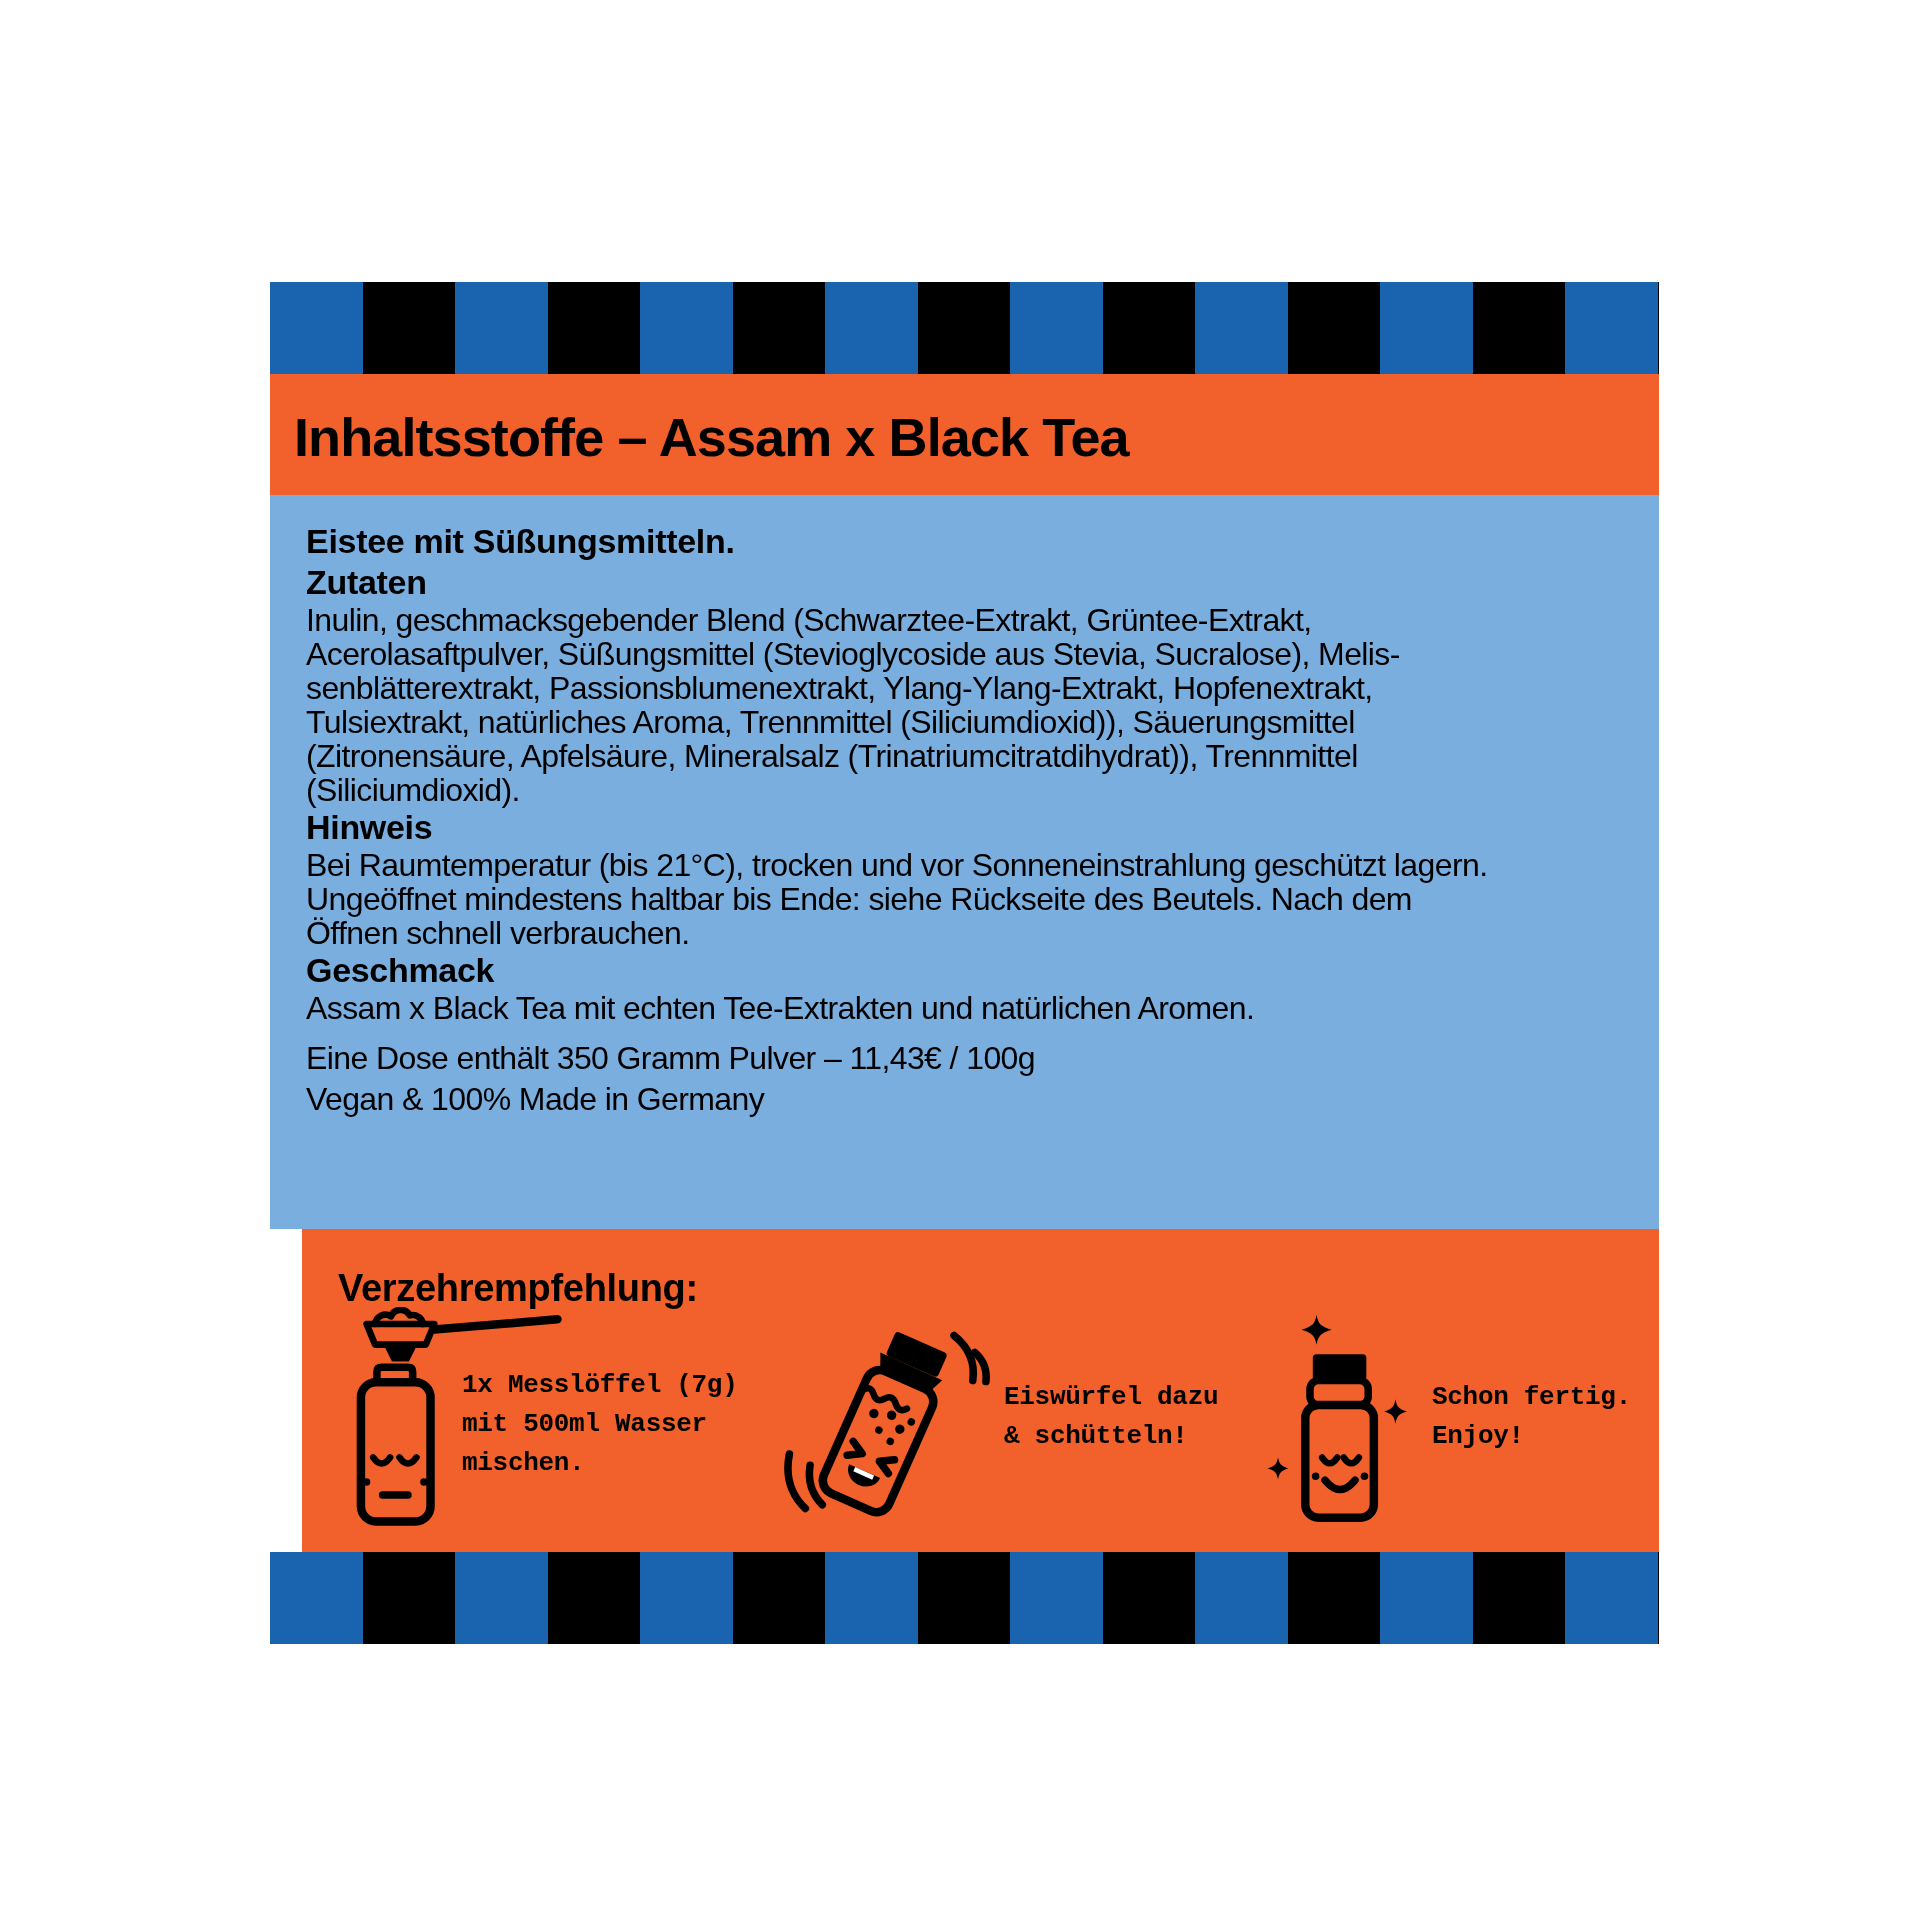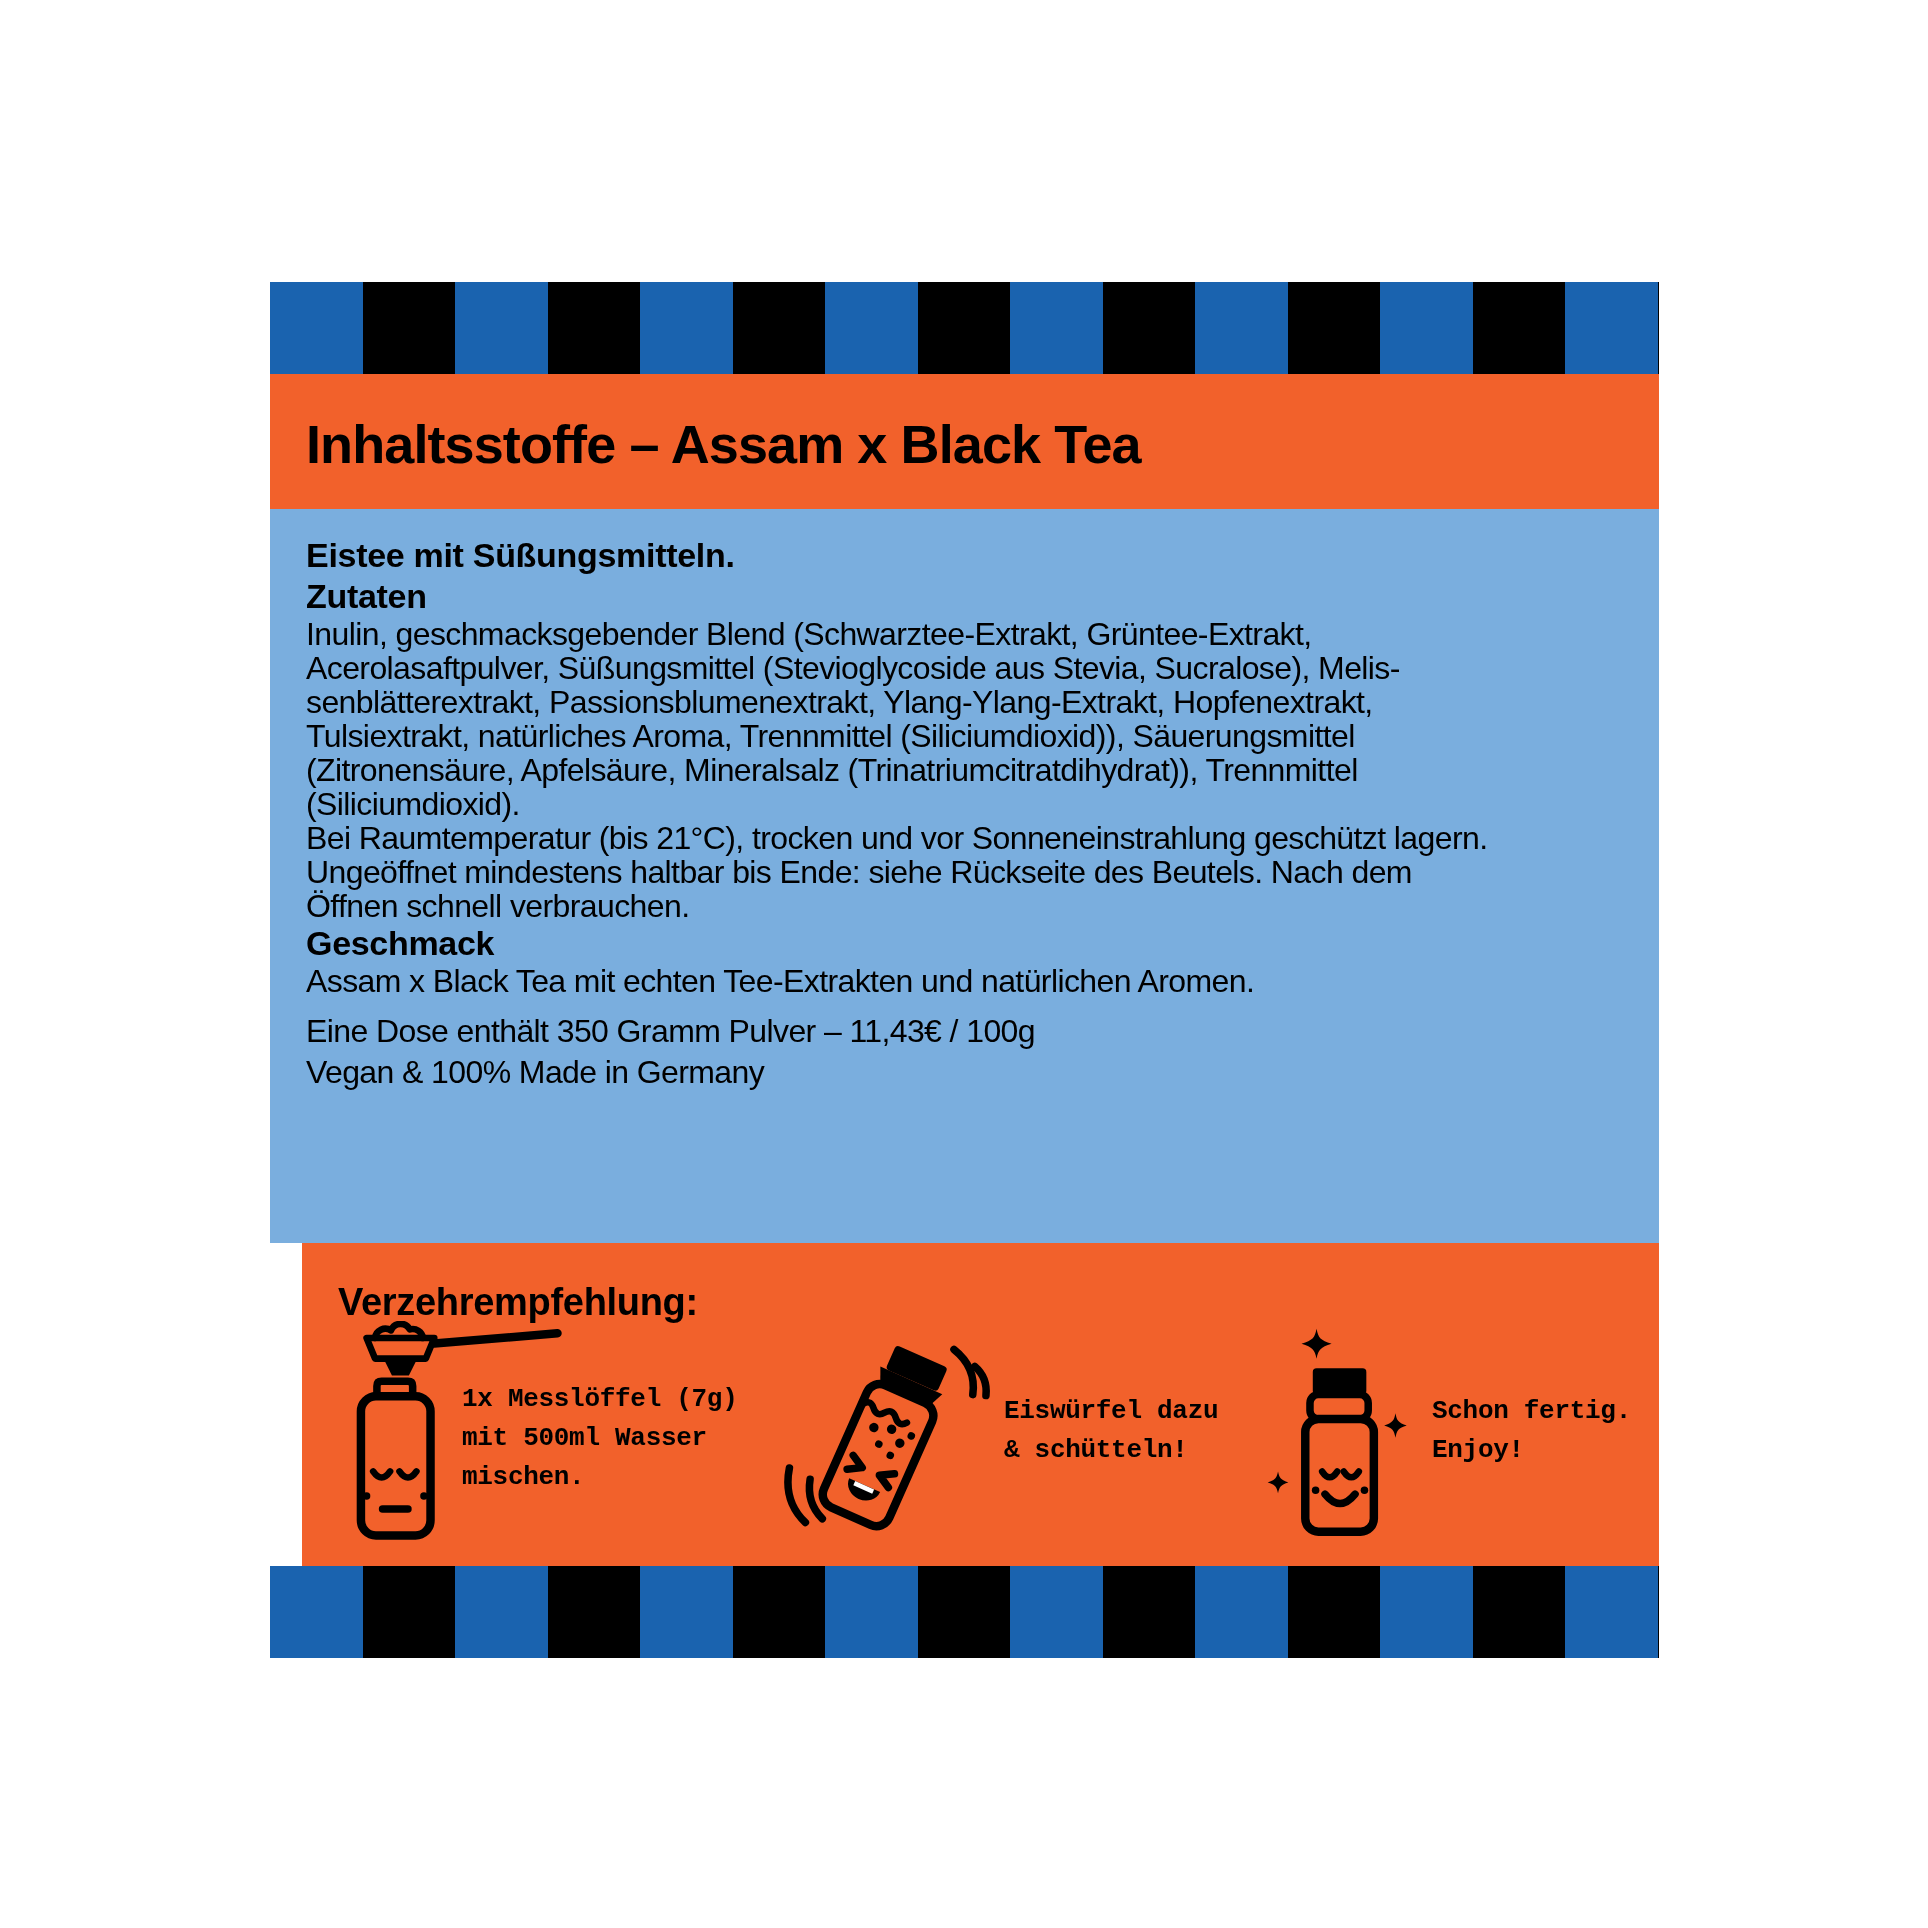--- a/index.html
+++ b/index.html
@@ -18,22 +18,22 @@
   .label{
     position:absolute;left:270px;top:282px;width:1389px;height:1363px;
   }
   .stripes{
     height:92px;width:100%;
     background:repeating-linear-gradient(90deg,
       var(--stripe-blue) 0 93px,
       var(--ink) 93px 185px);
   }
   .header{
-    height:135px;background:var(--orange);
-    display:flex;align-items:center;padding:0 36px;
+    height:121px;background:var(--orange);
+    display:flex;align-items:center;padding:0 24px;
   }
   .header .title{
     font-size:54px;font-weight:bold;letter-spacing:-0.9px;line-height:1;
     padding-top:5.6px;
   }
   .info{
     height:734px;background:var(--light-blue);
     padding:26px 52px 0 36px;overflow:hidden;
   }
   .info .head{
@@ -74,20 +74,21 @@
 
   <div class="info">
     <div class="head">Eistee mit Süßungsmitteln.</div>
     <div class="head">Zutaten</div>
     <div class="body">Inulin, geschmacksgebender Blend (Schwarztee-Extrakt, Grüntee-Extrakt,
 Acerolasaftpulver, Süßungsmittel (Stevioglycoside aus Stevia, Sucralose), Melis-
 senblätterextrakt, Passionsblumenextrakt, Ylang-Ylang-Extrakt, Hopfenextrakt,
 Tulsiextrakt, natürliches Aroma, Trennmittel (Siliciumdioxid)), Säuerungsmittel
 (Zitronensäure, Apfelsäure, Mineralsalz (Trinatriumcitratdihydrat)), Trennmittel
 (Siliciumdioxid).</div>
+    <div class="head">Hinweis</div>
     <div class="body">Bei Raumtemperatur (bis 21°C), trocken und vor Sonneneinstrahlung geschützt lagern.
 Ungeöffnet mindestens haltbar bis Ende: siehe Rückseite des Beutels. Nach dem
 Öffnen schnell verbrauchen.</div>
     <div class="head">Geschmack</div>
     <div class="body">Assam x Black Tea mit echten Tee-Extrakten und natürlichen Aromen.</div>
     <div class="footer">Eine Dose enthält 350 Gramm Pulver – 11,43€ / 100g
 Vegan &amp; 100% Made in Germany</div>
   </div>
 
   <div class="usage">

